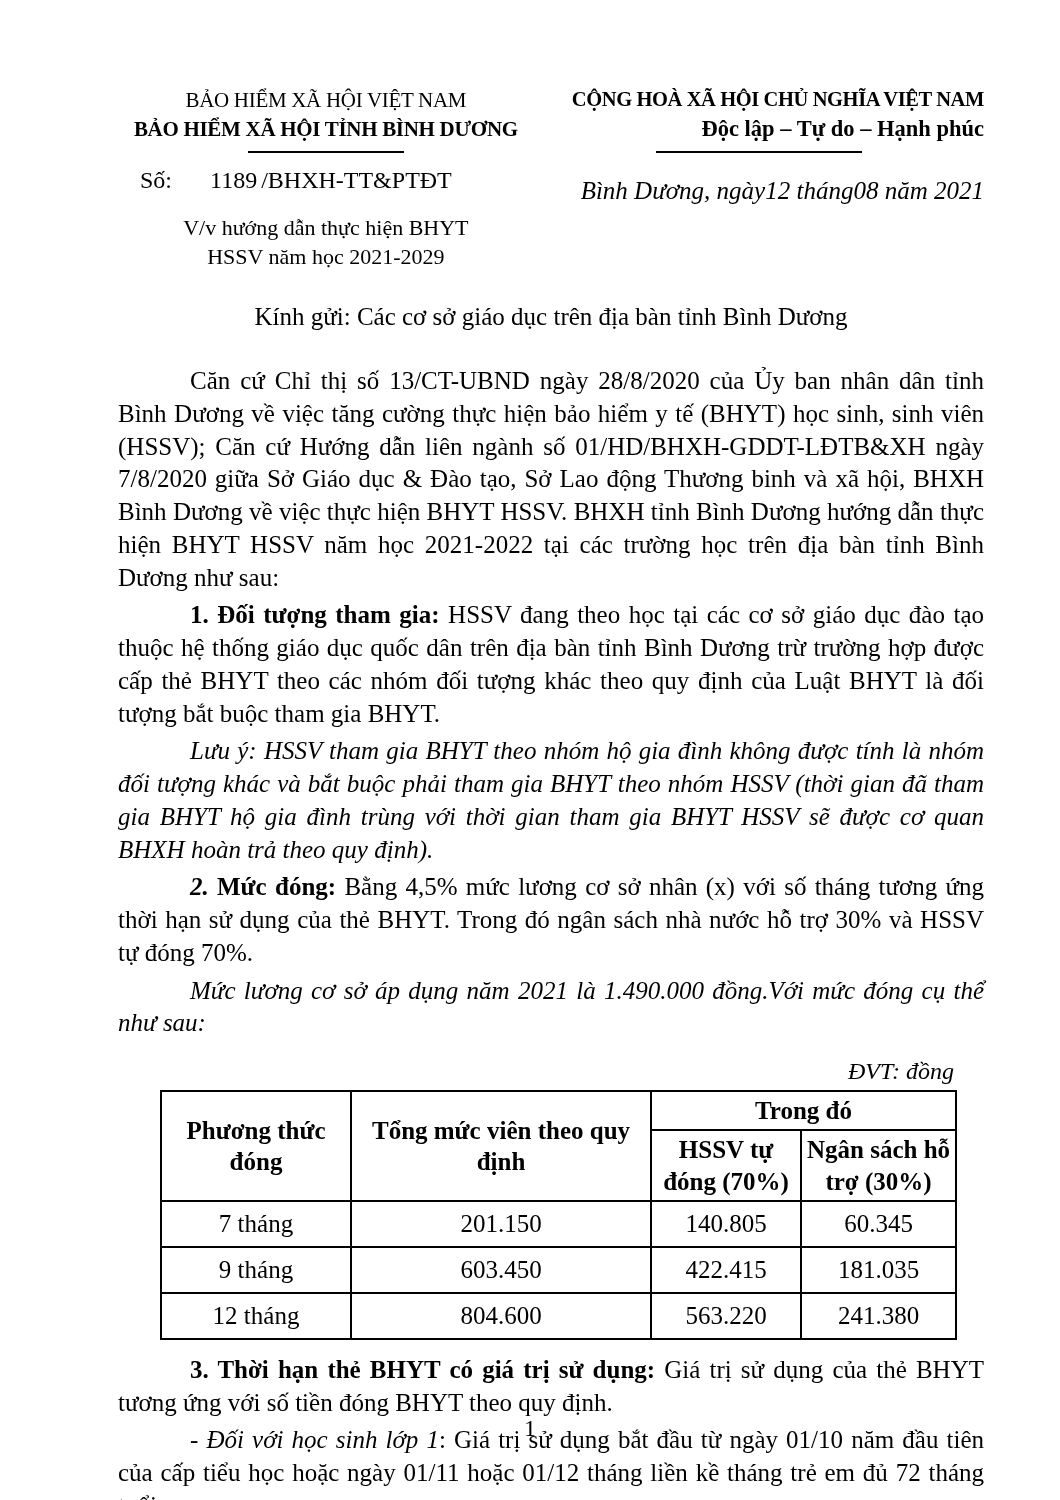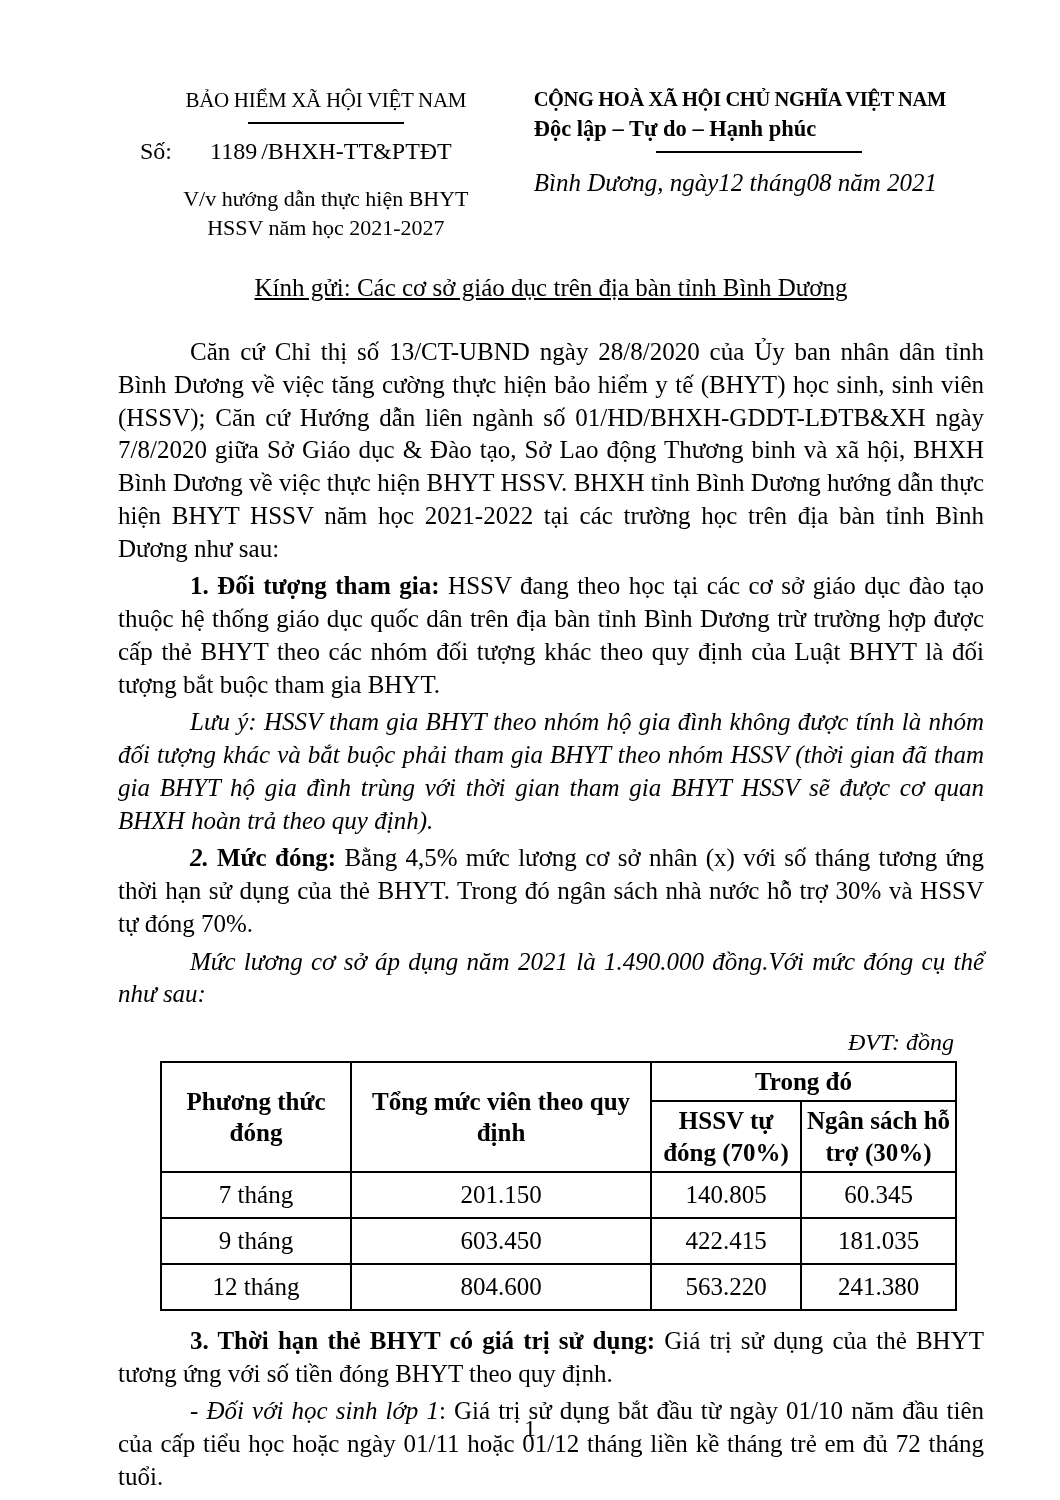--- a/index.html
+++ b/index.html
@@ -12,21 +12,21 @@
     overflow: hidden;
   }
   .page {
     box-sizing: border-box;
     width: 1060px; height: 1500px;
     padding: 88px 76px 0 118px;
   }
   
   .doc-header { display: flex; }
   .header-left  { width: 48%; text-align: center; }
-  .header-right { width: 52%; text-align: left; }
+  .header-right { width: 52%; text-align: right; }
   .org-parent {
     font-size: 21px; letter-spacing: -0.3px; white-space: nowrap;
   }
   .org-name {
     font-size: 21px; font-weight: bold; letter-spacing: -0.3px;
     margin-top: 4px; white-space: nowrap;
   }
   .rule { border-top: 2px solid #000; height: 0; }
   .rule-left  { width: 156px; margin: 9px auto 0 auto; }
   .rule-right { width: 206px; margin: 9px auto 0 auto; }
@@ -35,23 +35,23 @@
     margin-top: 14px; white-space: nowrap;
   }
   .doc-number .num { margin-left: 38px; margin-right: 4px; }
   .subject { font-size: 22px; line-height: 1.3; margin-top: 20px; }
   .national-title {
     font-size: 20.5px; font-weight: bold; letter-spacing: -0.4px; white-space: nowrap;
   }
   .motto {
     font-size: 22.5px; font-weight: bold; margin-top: 5px; white-space: nowrap;
   }
-  .place-date { font-size: 25px; font-style: italic; margin-top: 16px; white-space: nowrap; }
+  .place-date { font-size: 25px; font-style: italic; margin-top: 24px; white-space: nowrap; }
   
-  .recipient { text-align: center; font-size: 25px; margin-top: 32px; text-decoration: underline; }
+  .recipient { text-align: center; font-size: 25px; margin-top: 32px; }
   .para {
     font-size: 25px; line-height: 1.31;
     text-align: justify; text-indent: 72px;
     margin: 5px 0 0 0;
   }
   .p-first { margin-top: 34px; }
   .sec3 { margin-top: 14px; }
   .b  { font-weight: bold; }
   .i  { font-style: italic; }
   .bi { font-weight: bold; font-style: italic; }
@@ -81,27 +81,28 @@
   }
 </style>
 </head>
 <body>
 
 <div class="page">
 
   <div class="doc-header">
     <div class="header-left">
       <div class="org-parent">BẢO HIỂM XÃ HỘI VIỆT NAM</div>
+      <div class="org-name">BẢO HIỂM XÃ HỘI TỈNH BÌNH DƯƠNG</div>
       <div class="rule rule-left"></div>
       <div class="doc-number">
         <span>Số:</span><span class="num">1189</span><span>/BHXH-TT&amp;PTĐT</span>
       </div>
       <div class="subject">
         <div>V/v hướng dẫn thực hiện BHYT</div>
-        <div>HSSV năm học 2021-2027</div>
+        <div>HSSV năm học 2021-2029</div>
       </div>
     </div>
     <div class="header-right">
       <div class="national-title">CỘNG HOÀ XÃ HỘI CHỦ NGHĨA VIỆT NAM</div>
       <div class="motto">Độc lập – Tự do – Hạnh phúc</div>
       <div class="rule rule-right"></div>
       <div class="place-date">Bình Dương, ngày12 tháng08 năm 2021</div>
     </div>
   </div>
 

